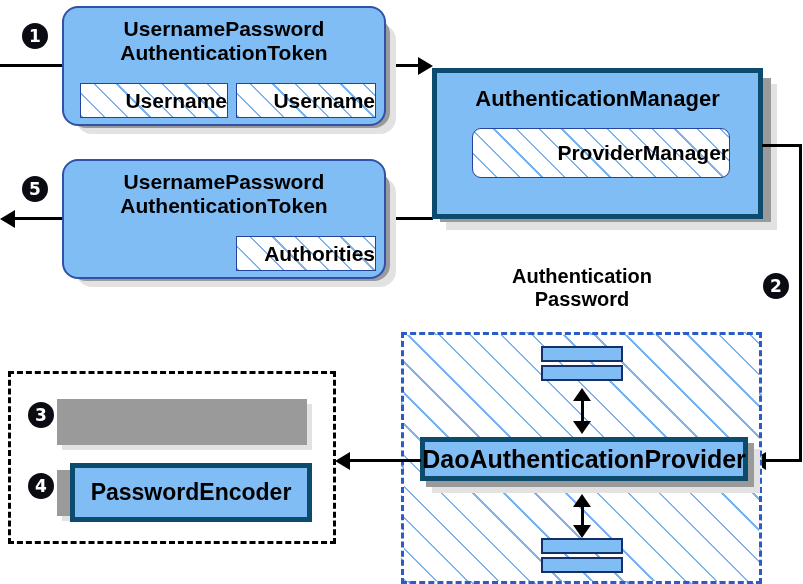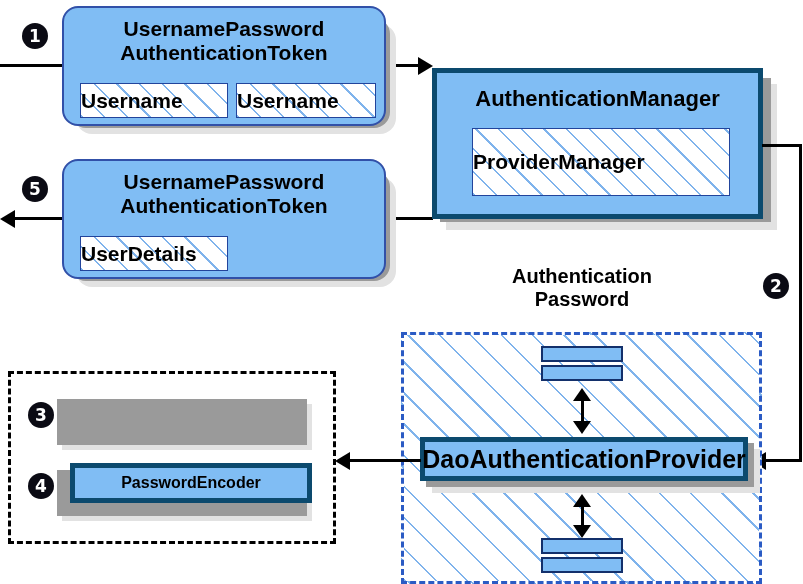--- a/index.html
+++ b/index.html
@@ -52,21 +52,21 @@
     border:1.5px solid #22449B;
     background-color:#ffffff;
     background-image:repeating-linear-gradient(
         45deg,
         rgba(120,175,235,0.95) 0px,
         rgba(120,175,235,0.95) 1.6px,
         rgba(255,255,255,0) 1.6px,
         rgba(255,255,255,0) 16px);
     display:flex;
     align-items:center;
-    justify-content:flex-start;
+    justify-content:flex-end;
     text-align:center;
     font-weight:bold;
     color:#000;
   }
 
   
   .dash-black{
     position:absolute;
     box-sizing:border-box;
     border:3px dashed #000000;
@@ -171,31 +171,31 @@
   <div class="hline" style="left:383px;top:217px;width:50px;"></div>
 
   <div class="shadow-light rounded" style="left:76px;top:177px;width:320px;height:110px;"></div>
   <div class="shadow-dark rounded" style="left:70px;top:171px;width:320px;height:110px;"></div>
 
   <div class="blue-box blue-round" style="left:62px;top:159px;width:324px;height:120px;display:block;">
      <div class="token-title" style="top:9px;">
         <span>UsernamePassword</span><br>
         <span>AuthenticationToken</span>
      </div>
-     <div class="hatch" style="left:16px;top:75px;width:148px;height:35px;font-size:21px;">
-        <span>UserDetails</span>
+     <div class="hatch" style="left:172px;top:75px;width:140px;height:35px;font-size:21px;">
+        <span>Authorities</span>
      </div>
   </div>
 
   <div class="shadow-light" style="left:446px;top:84px;width:331px;height:146px;"></div>
   <div class="shadow-dark" style="left:440px;top:78px;width:331px;height:144px;"></div>
 
   <div class="blue-box" style="left:432px;top:68px;width:331px;height:151px;display:block;">
      <div style="position:absolute;left:0;right:0;top:13px;text-align:center;font-size:22px;font-weight:bold;">AuthenticationManager</div>
-     <div class="hatch" style="left:35px;top:55px;width:258px;height:68px;font-size:21px;">
+     <div class="hatch" style="left:35px;top:55px;width:258px;height:50px;font-size:21px;border-radius:9px;">
         <span>ProviderManager</span>
      </div>
   </div>
 
   <div class="hline" style="left:762px;top:144px;width:40px;"></div>
   <div class="vline" style="left:799px;top:144px;height:318px;"></div>
   <div class="hline" style="left:765px;top:459px;width:37px;"></div>
   <div class="arrow arrow-left" style="left:751px;top:452px;"></div>
   <div class="step" style="left:763px;top:273px;">2</div>
 
@@ -231,18 +231,18 @@
   <div class="arrow arrow-left" style="left:335px;top:452px;"></div>
 
   <div class="dash-black" style="left:8px;top:371px;width:328px;height:173px;"></div>
 
   <div class="shadow-light" style="left:62px;top:404px;width:250px;height:46px;"></div>
   <div class="shadow-dark" style="left:57px;top:399px;width:250px;height:46px;"></div>
   <div class="step" style="left:28px;top:402px;">3</div>
 
   <div class="shadow-light" style="left:62px;top:475px;width:250px;height:46px;"></div>
   <div class="shadow-dark" style="left:57px;top:470px;width:250px;height:46px;"></div>
-  <div class="blue-box" style="left:70px;top:463px;width:242px;height:40px;font-size:16px;">
+  <div class="blue-box" style="left:70px;top:463px;width:242px;height:59px;font-size:23px;">
      <span>PasswordEncoder</span>
   </div>
   <div class="step" style="left:28px;top:473px;">4</div>
 
 </div>
 
 </body></html>

